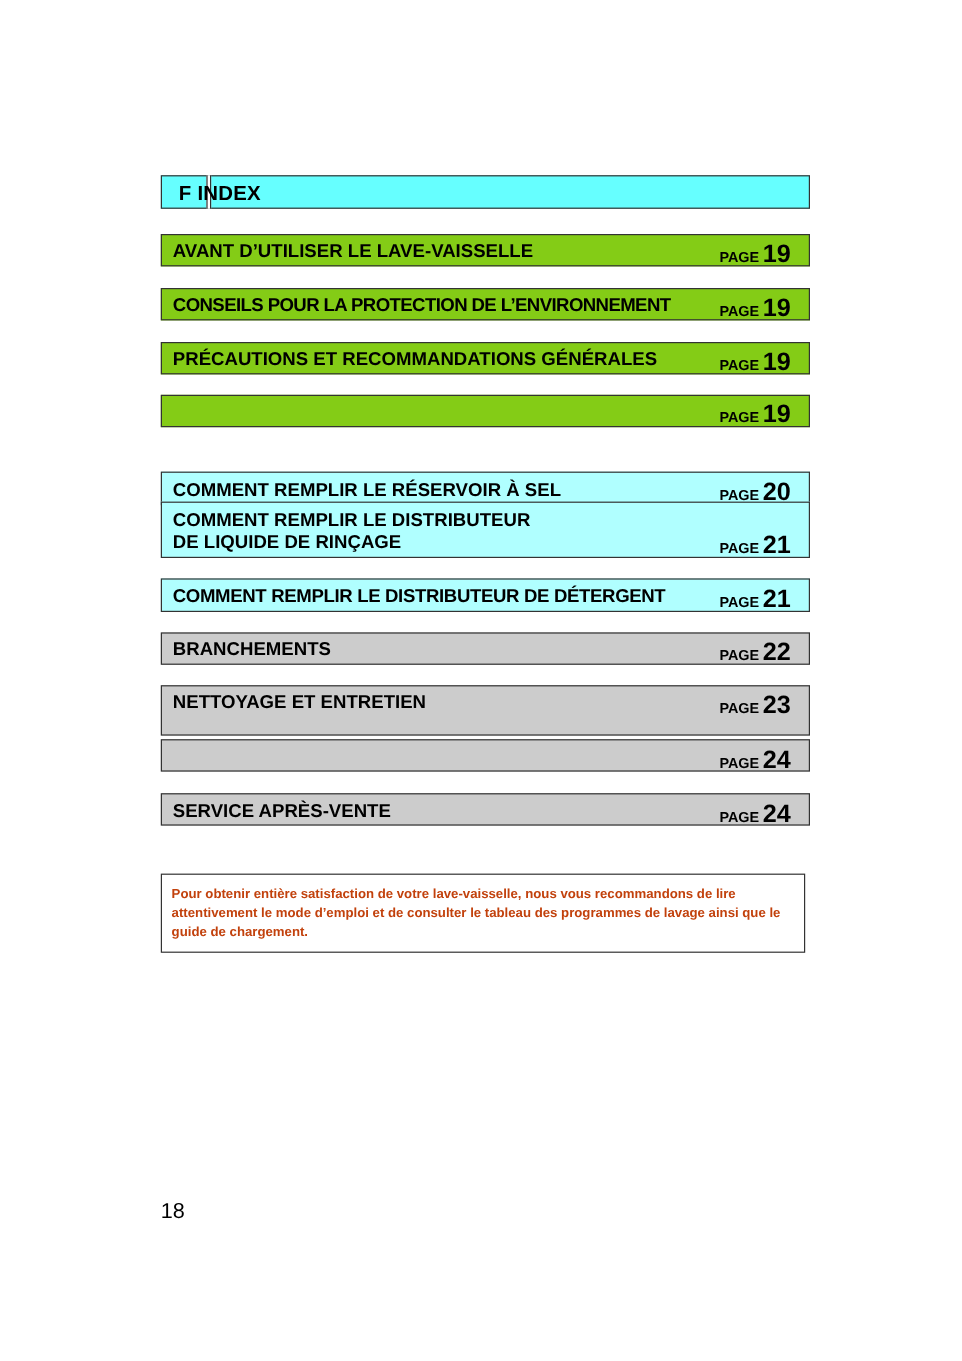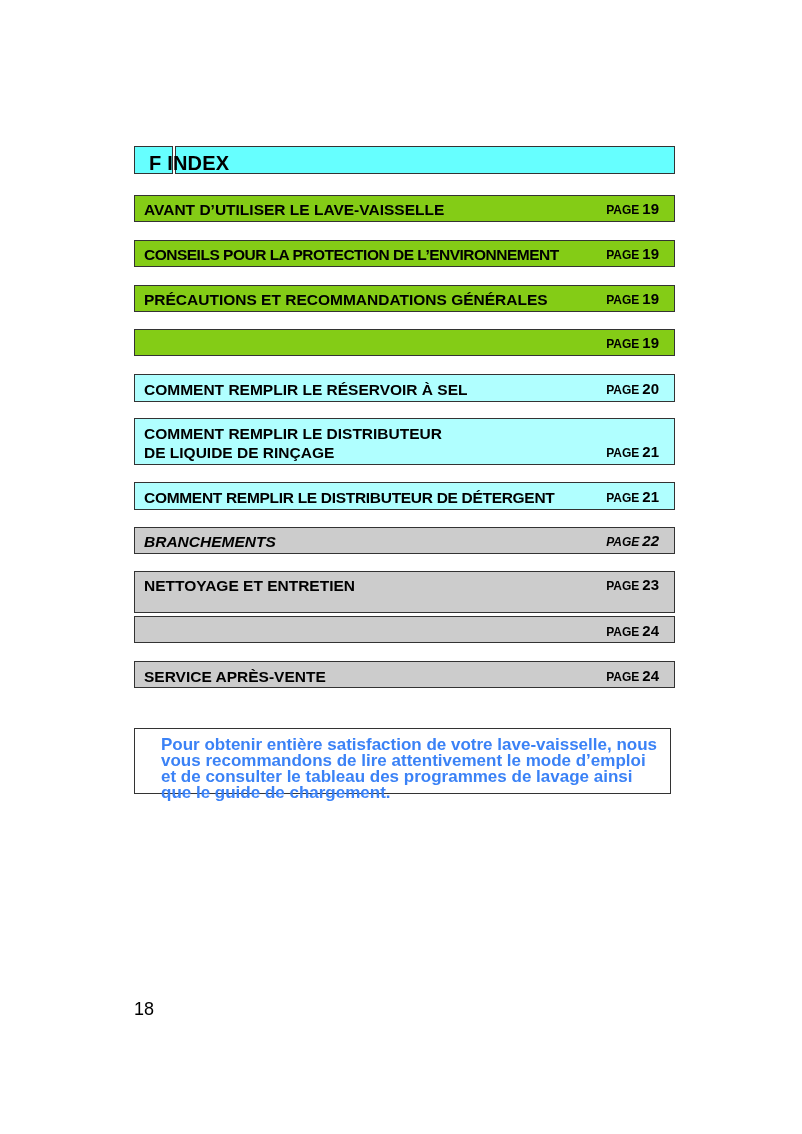--- a/index.html
+++ b/index.html
@@ -1,29 +1,29 @@
 <!DOCTYPE html>
 <html><head>
 <meta charset="utf-8">
 <style>
   html, body { margin:0; padding:0; background:#ffffff; }
   body { width:802px; height:1134px; position:relative; font-family:"Liberation Sans", sans-serif; color:#000; }
   .header { position:absolute; left:134px; top:146px; width:541px; height:28px; background:#66ffff; border:1px solid #333; box-sizing:border-box; }
   .header .split { position:absolute; left:37px; top:-1px; width:4px; height:28px; background:#fff; border-left:1px solid #333; border-right:1px solid #333; box-sizing:border-box; }
-  .header .title { position:absolute; left:14px; top:5px; font-size:20px; font-weight:bold; letter-spacing:0.2px; }
+  .header .title { position:absolute; left:14px; top:5px; font-size:17px; font-weight:bold; letter-spacing:0.2px; }
   .row { position:absolute; left:134px; width:541px; border:1px solid #333; box-sizing:border-box; }
   .row .label { position:absolute; left:9px; font-size:15.5px; font-weight:bold; line-height:19px; }
   .row .page { position:absolute; right:15px; font-weight:bold; }
   .row .page .pw { font-size:12px; }
-  .row .page .pn { font-size:15px; margin-left:3px; }
+  .row .page .pn { font-size:21px; margin-left:3px; }
   .cyan { background:#84cc16; }
   .lightcyan { background:#b0ffff; }
   .grey { background:#cccccc; }
   .note { position:absolute; left:134px; top:728px; width:537px; height:66px; border:1px solid #333; box-sizing:border-box; background:#fff; }
-  .note .txt { position:absolute; left:8px; top:8px; right:6px; font-size:17px; font-weight:bold; color:#3b82f6; line-height:16px;margin-left:18px; }
+  .note .txt { position:absolute; left:8px; top:8px; right:6px; font-size:11px; font-weight:bold; color:#c2410c; line-height:16px; }
   .pagenum { position:absolute; left:134px; top:999px; font-size:18px; }
 </style>
 </head>
 <body>
 
 <div class="header">
   <div class="split"></div>
   <span class="title">F INDEX</span>
 </div>
 
@@ -39,37 +39,37 @@
 
 <div class="row cyan" style="top:285px;height:27px;">
   <span class="label" style="top:4px">PRÉCAUTIONS ET RECOMMANDATIONS GÉNÉRALES</span>
   <span class="page" style="top:4px"><span class="pw">PAGE</span><span class="pn">19</span></span>
 </div>
 
 <div class="row cyan" style="top:329px;height:27px;">
   <span class="page" style="top:4px"><span class="pw">PAGE</span><span class="pn">19</span></span>
 </div>
 
-<div class="row lightcyan" style="top:374px;height:28px;text-align:center;">
+<div class="row lightcyan" style="top:393px;height:28px;text-align:center;">
   <span class="label" style="top:5px">COMMENT REMPLIR LE RÉSERVOIR À SEL</span>
   <span class="page" style="top:5px"><span class="pw">PAGE</span><span class="pn">20</span></span>
 </div>
 
 <div class="row lightcyan" style="top:418px;height:47px;">
   <span class="label" style="top:5px">COMMENT REMPLIR LE DISTRIBUTEUR</span>
   <span class="label" style="top:24px">DE LIQUIDE DE RINÇAGE</span>
   <span class="page" style="top:24px"><span class="pw">PAGE</span><span class="pn">21</span></span>
 </div>
 
 <div class="row lightcyan" style="top:482px;height:28px;">
   <span class="label" style="top:5px;letter-spacing:-0.3px">COMMENT REMPLIR LE DISTRIBUTEUR DE DÉTERGENT</span>
   <span class="page" style="top:5px"><span class="pw">PAGE</span><span class="pn">21</span></span>
 </div>
 
-<div class="row grey" style="top:527px;height:27px;font-style:italic;">
+<div class="row grey" style="top:527px;height:27px;">
   <span class="label" style="top:4px">BRANCHEMENTS</span>
   <span class="page" style="top:4px"><span class="pw">PAGE</span><span class="pn">22</span></span>
 </div>
 
 <div class="row grey" style="top:571px;height:42px;">
   <span class="label" style="top:4px">NETTOYAGE ET ENTRETIEN</span>
   <span class="page" style="top:4px"><span class="pw">PAGE</span><span class="pn">23</span></span>
 </div>
 
 <div class="row grey" style="top:616px;height:27px;">

